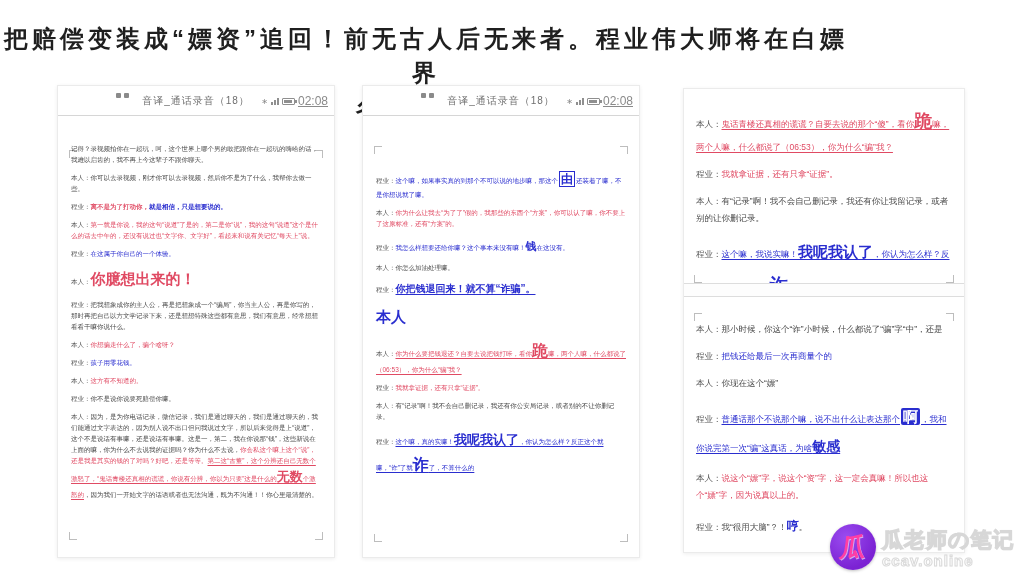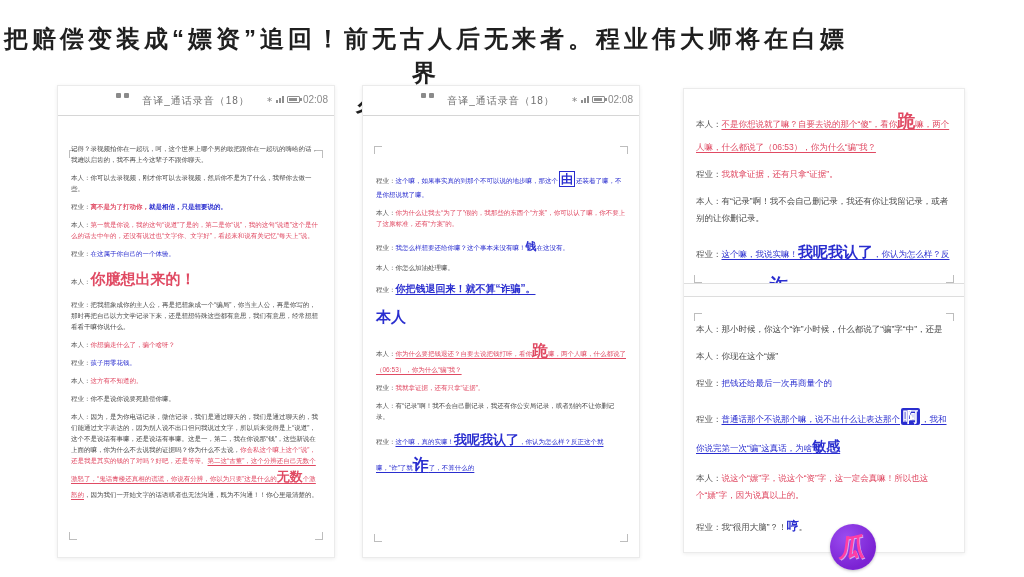--- a/index.html
+++ b/index.html
@@ -26,21 +26,21 @@
   .sb-left{position:absolute;left:58px;top:7px;display:flex;gap:3px;align-items:flex-end;}
   .sb-sq{display:inline-block;width:5px;height:5px;background:#8a8a8a;border-radius:1px;}
   .sb-title{position:absolute;left:0;right:0;top:8px;text-align:center;font-size:10px;color:#6e6e6e;letter-spacing:1px;}
   .sb-right{position:absolute;right:6px;top:8px;display:flex;gap:3px;align-items:center;font-size:8px;color:#8a8a8a;}
   .sig{display:flex;align-items:flex-end;gap:1px;}
   .sig i{display:block;width:2px;background:#8f8f8f;}
   .sig i:nth-child(1){height:3px;} .sig i:nth-child(2){height:5px;} .sig i:nth-child(3){height:7px;}
   .battery{position:relative;width:13px;height:7px;border:1px solid #8f8f8f;border-radius:1px;}
   .battery::before{content:"";position:absolute;left:1px;top:1px;bottom:1px;width:8px;background:#8f8f8f;}
   .battery::after{content:"";position:absolute;right:-3px;top:1px;width:2px;height:3px;background:#8f8f8f;}
-  .sb-time{font-size:10px;color:#8a8a8a;letter-spacing:0;}
+  .sb-time{font-size:12px;color:#8a8a8a;letter-spacing:0;text-decoration:underline;}
 
   .content{position:absolute;left:0;right:0;bottom:0;overflow:hidden;}
   .panel1 .content{top:31px;padding:26px 13px 0;}
   .panel2 .content{top:31px;padding:52px 13px 0;}
   .panel3 .content{top:0;padding:0;}
 
   .para{margin:0 0 7px;line-height:1.7;font-size:6.5px;color:var(--ink);}
   .panel3 .para{font-size:8.5px;line-height:2.0;margin:0 0 10px;}
   .spk{color:var(--label);}
   .seg{vertical-align:baseline;}
@@ -166,36 +166,40 @@
       </div>
   </div>
 
   <div class="panel panel3">
     <div class="crop bl"></div>
     <div class="crop br"></div>
     <div class="crop tl"></div>
     <div class="crop tr"></div>
     <div class="content">
       <div class="page-a">
-          <div class="para"><span class="spk">本人：</span><span class="seg c-red u">不是你想说就了嘛？自要去说的那个“傻”，看你</span><span class="seg c-red u b" style="font-size: 18px;">跪</span><span class="seg c-red u">嘛，两个人嘛，什么都说了（06:53），你为什么“骗”我？</span></div>
+          <div class="para"><span class="spk">本人：</span><span class="seg c-red u">鬼话青楼还真相的谎谎？自要去说的那个“傻”，看你</span><span class="seg c-red u b" style="font-size: 18px;">跪</span><span class="seg c-red u">嘛，两个人嘛，什么都说了（06:53），你为什么“骗”我？</span></div>
           <div class="para"><span class="spk">程业：</span><span class="seg c-red">我就拿证据，还有只拿“证据”。</span></div>
           <div class="para"><span class="spk">本人：</span><span class="seg c-black">有“记录”啊！我不会自己删记录，我还有你让我留记录，或者别的让你删记录。</span></div>
           <div class="para"><span class="spk">程业：</span><span class="seg c-blue u">这个嘛，我说实嘛！</span><span class="seg c-blue u b" style="font-size: 15px;">我呢我认了</span><span class="seg c-blue u">，你认为怎么样？反正就这嘛，“诈”了就</span><span class="seg c-blue u b" style="font-size: 18px;">诈</span><span class="seg c-blue u">了，不算什么的</span></div>
         </div>
       <div class="page-gap"></div>
       <div class="page-b">
           <div class="para"><span class="spk">本人：</span><span class="seg c-black">那小时候，你这个“诈”小时候，什么都说了“骗”字“中”，还是</span></div>
+          <div class="para"><span class="spk">程业：</span><span class="seg c-blue">把钱还给最后一次再商量个的</span></div>
           <div class="para"><span class="spk">本人：</span><span class="seg c-black">你现在这个“嫖”</span></div>
-          <div class="para"><span class="spk">程业：</span><span class="seg c-blue">把钱还给最后一次再商量个的</span></div>
           <div class="para"><span class="spk">程业：</span><span class="seg c-blue u">普通话那个不说那个嘛，说不出什么让表达那个</span><span class="seg c-blue b hl-fill" style="font-size: 15px;">啊</span><span class="seg c-blue u">，我和你说完第一次“骗”这真话，为啥</span><span class="seg c-blue u b" style="font-size: 14px;">敏感</span></div>
           <div class="para"><span class="spk">本人：</span><span class="seg c-red">说这个“嫖”字，说这个“资”字，这一定会真嘛！所以也这个“嫖”字，因为说真以上的。</span></div>
           <div class="para"><span class="spk">程业：</span><span class="seg c-black">我“很用大脑”？！</span><span class="seg c-blue b" style="font-size: 12px;">哼</span><span class="seg c-black">。</span></div>
         </div>
     </div>
   </div>
 
   <div class="watermark">
     <div class="wm-logo">
       <span class="wm-gua">瓜</span>
     </div>
+    <div class="wm-text">
+      <div class="wm-line1">瓜老师の笔记</div>
+      <div class="wm-line2">ccav.online</div>
+    </div>
   </div>
 
 </div>
 
 </body></html>

